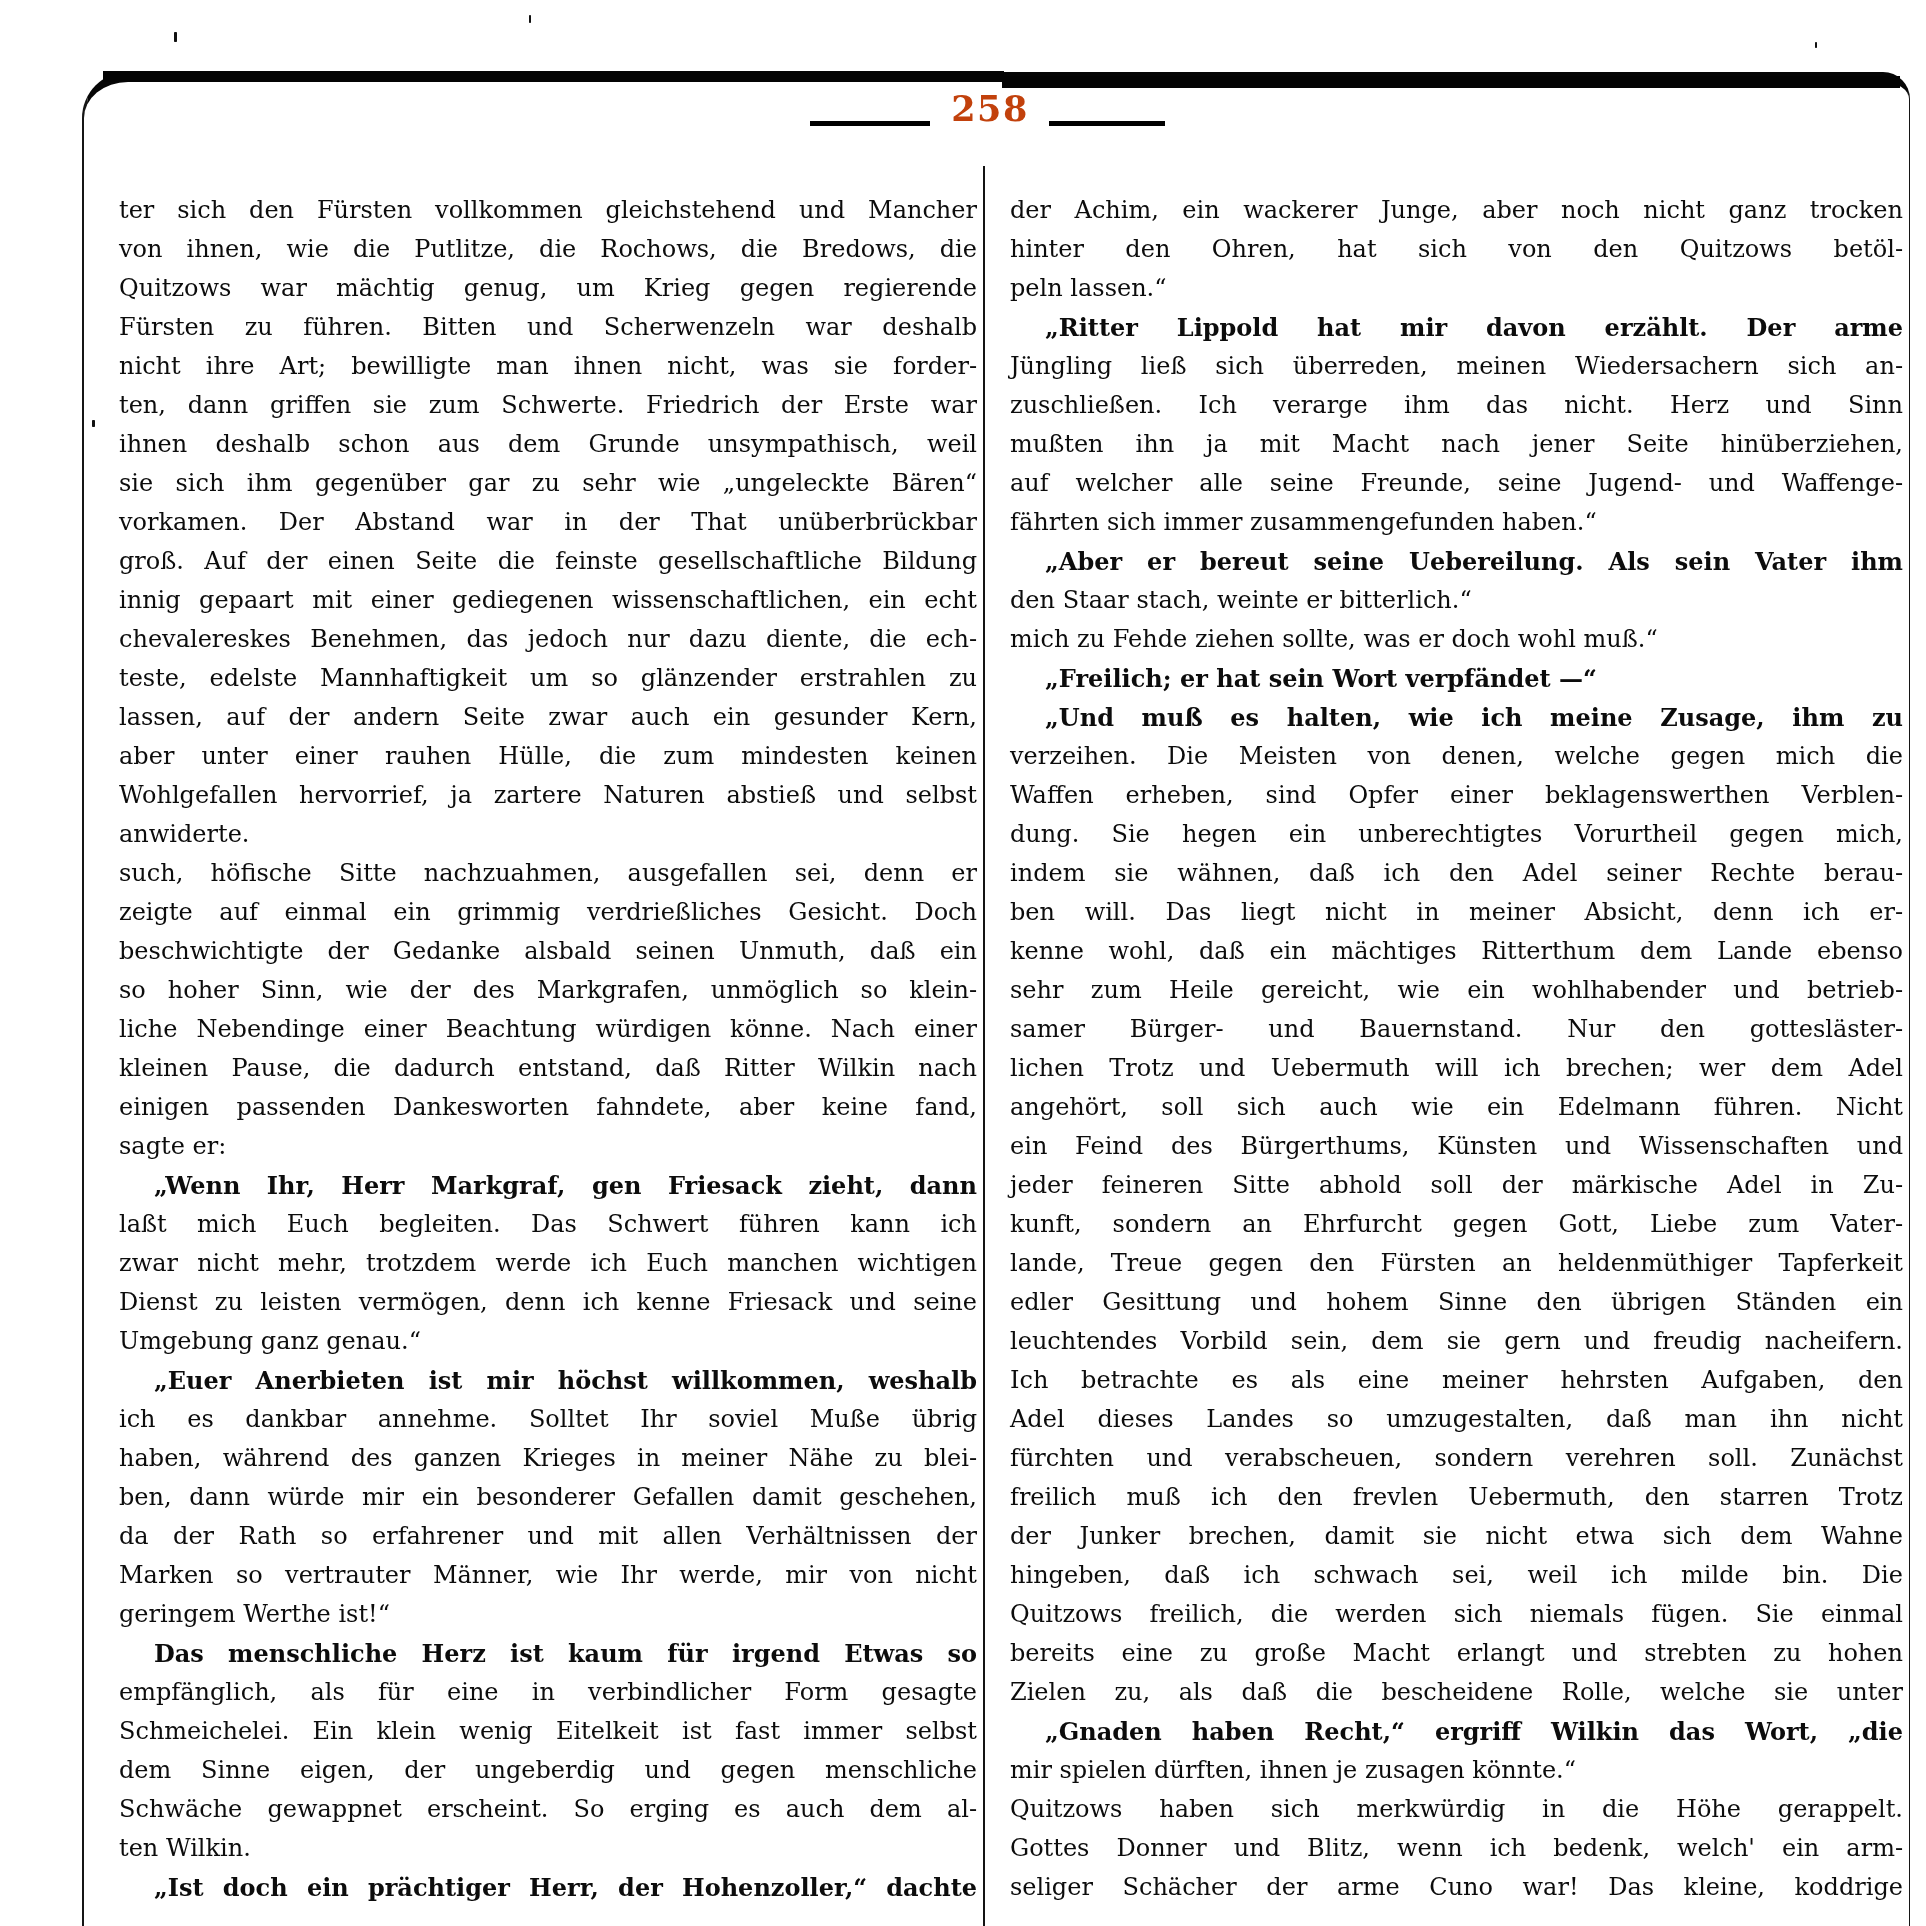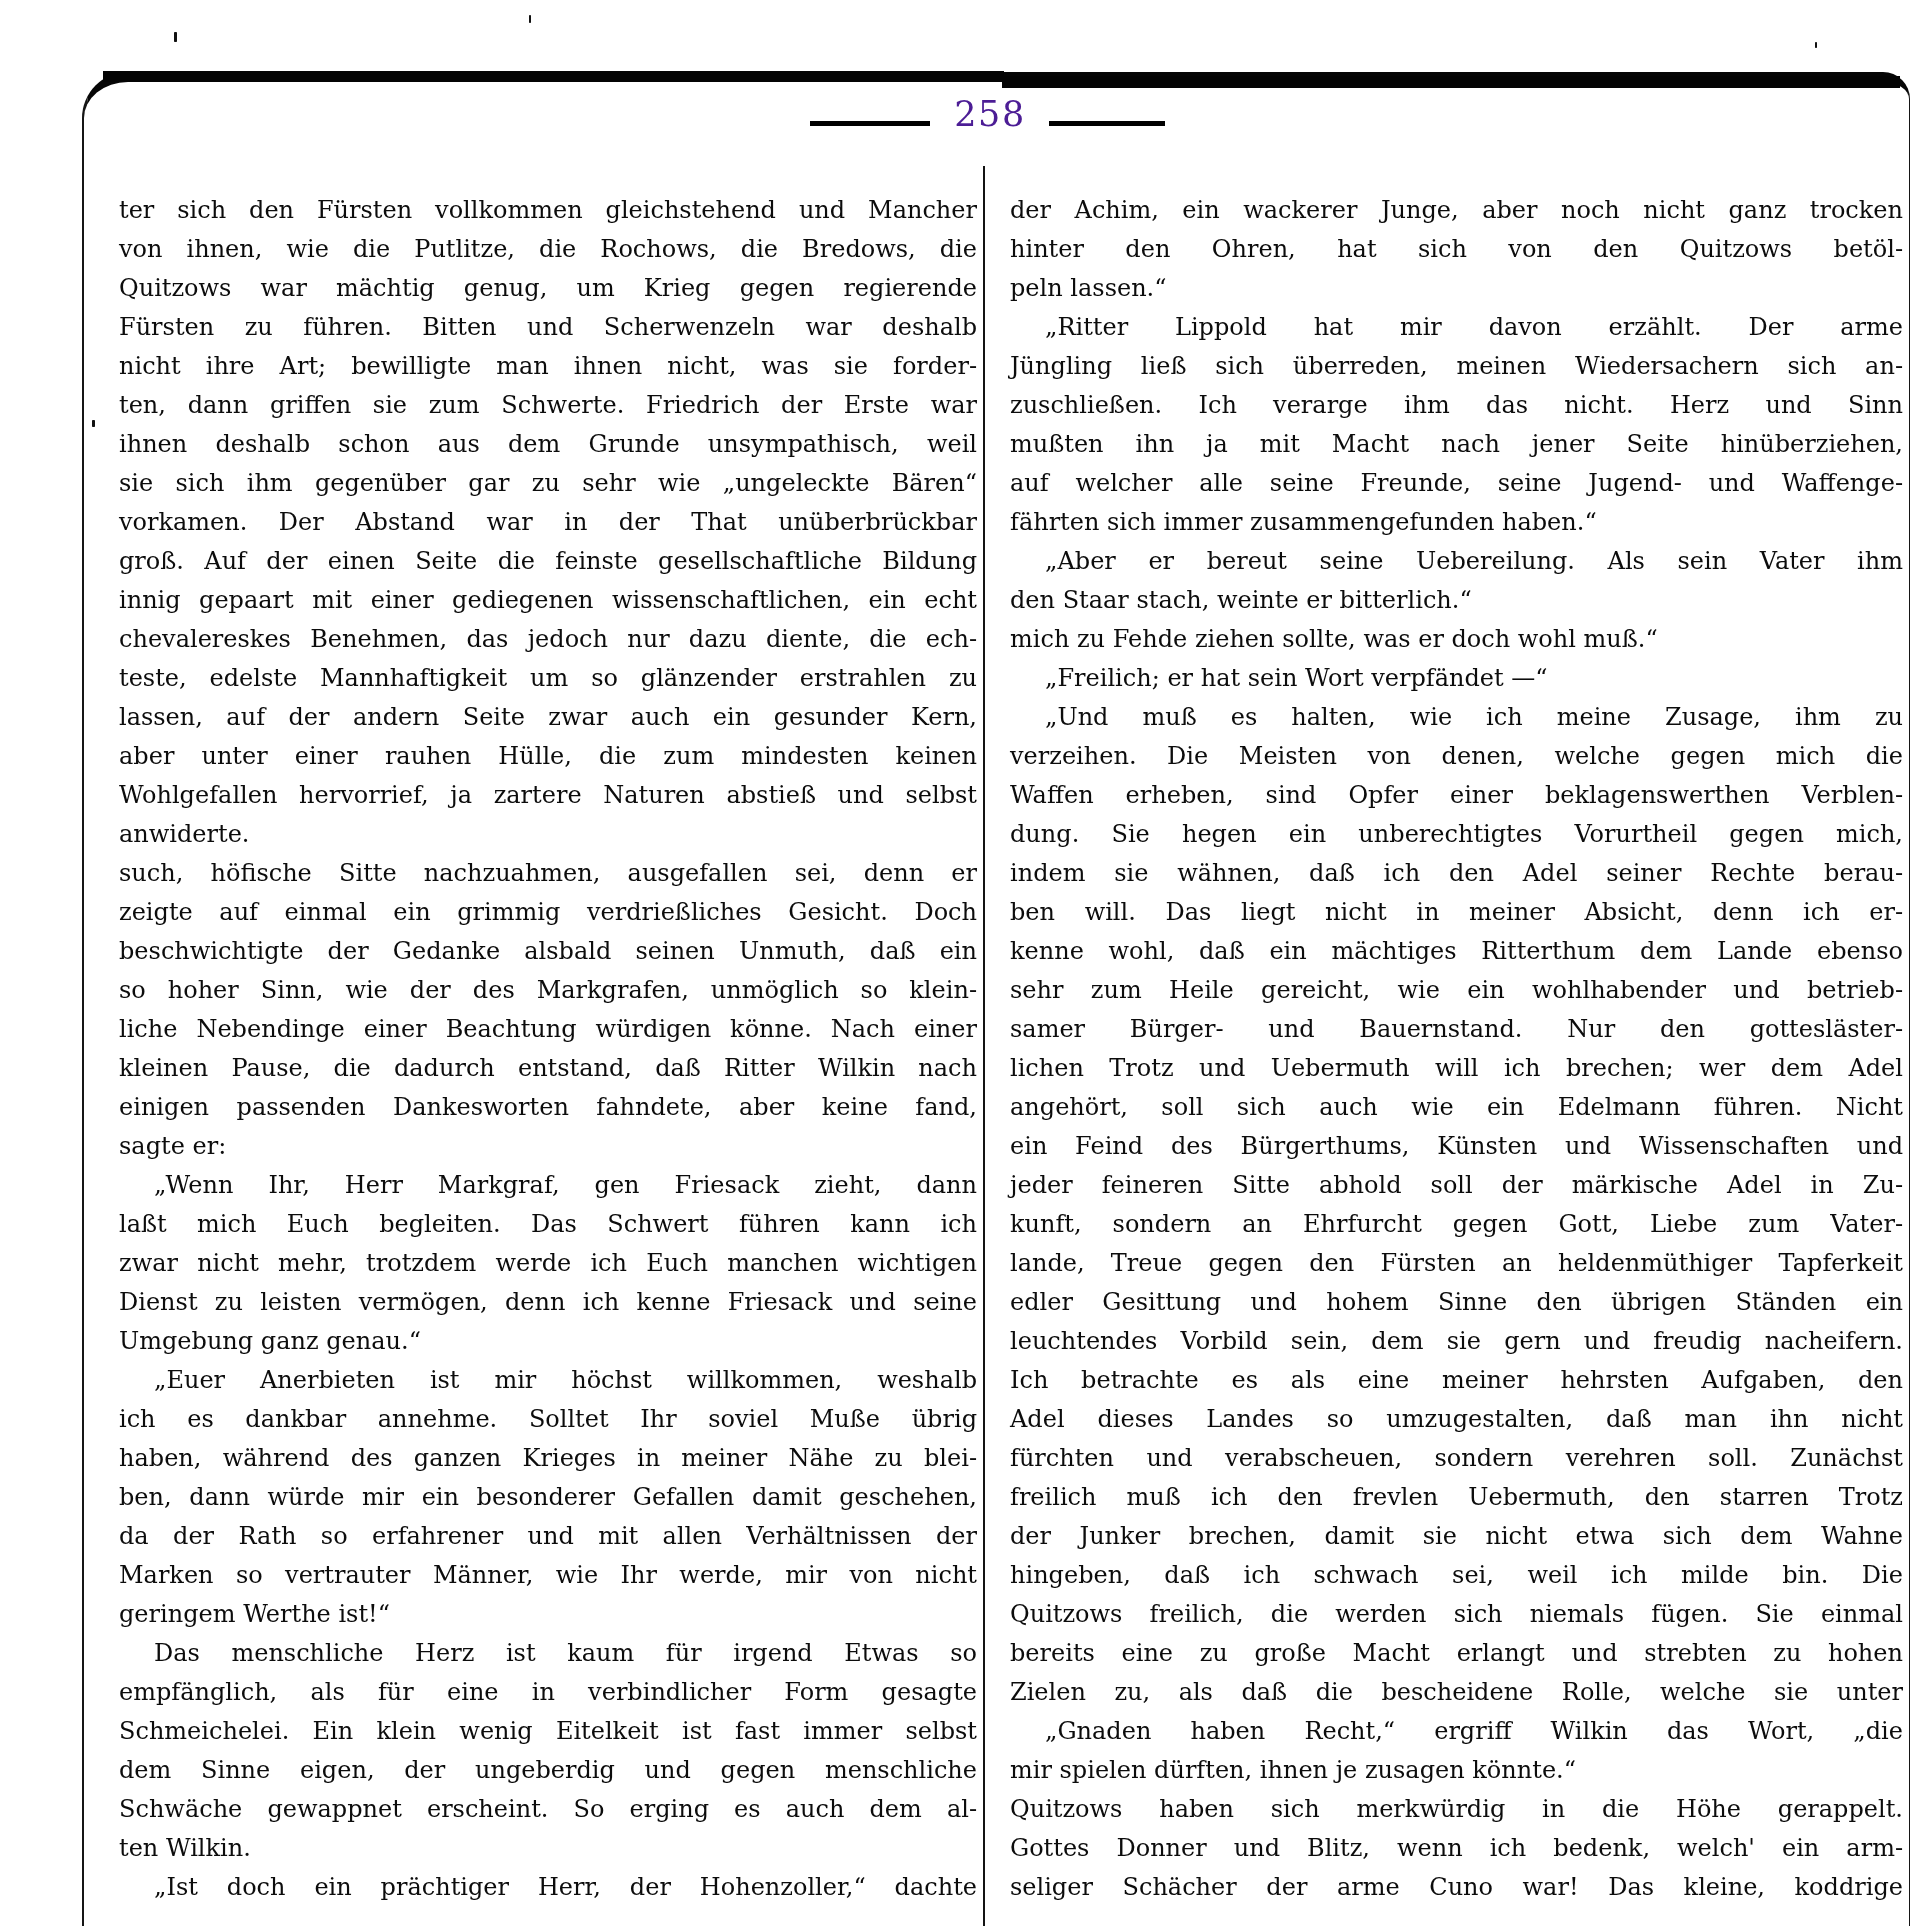--- a/index.html
+++ b/index.html
@@ -32,44 +32,44 @@
   .column-divider {
     position: absolute; left: 983px; top: 166px;
     width: 1.9px; height: 2438px;
     background: #131313;
   }
   
   .header-rule { position: absolute; height: 5px; background: #000; }
   .header-rule.left  { left: 810px; top: 121px; width: 120px; }
   .header-rule.right { left: 1049px; top: 121px; width: 116px; }
   .page-number {
-    position: absolute; left: 940px; top: 94px; width: 100px;
+    position: absolute; left: 940px; top: 88px; width: 100px;
     text-align: center;
-    font-size: 35px; font-weight: normal;
+    font-size: 35px; font-weight: bold;
     letter-spacing: 1.5px;
-    color: #4c1d95;
+    color: #c2410c;
   }
   
   .col {
     position: absolute; top: 191px;
     font-size: 24px;
     line-height: 39px;
     color: #0c0c0c;
   }
   .col.left  { left: 119px;  width: 858px; }
   .col.right { left: 1010px; width: 893px; }
   .line {
     text-align: justify;
     text-align-last: justify;
     height: 39px;
     overflow: visible;
     white-space: nowrap;
   }
   .line.pend { text-align-last: left; white-space: normal; }
-  .line.indent { text-indent: 35px; }
+  .line.indent { text-indent: 35px; font-weight: bold; }
   
   .speck { position: absolute; background: #111; border-radius: 0.8px; }
   .sp1 { left: 174px;  top: 32px;   width: 3.1px;  height: 10px; }
   .sp2 { left: 529px; top: 15.4px;   width: 2.3px;  height: 7.7px; }
   .sp3 { left: 92px;  top: 420px; width: 2.7px;  height: 7px; }
   .sp4 { left: 1815px; top: 42px;  width: 2.3px;  height: 6.2px; }
 </style>
 </head>
 <body>
 

